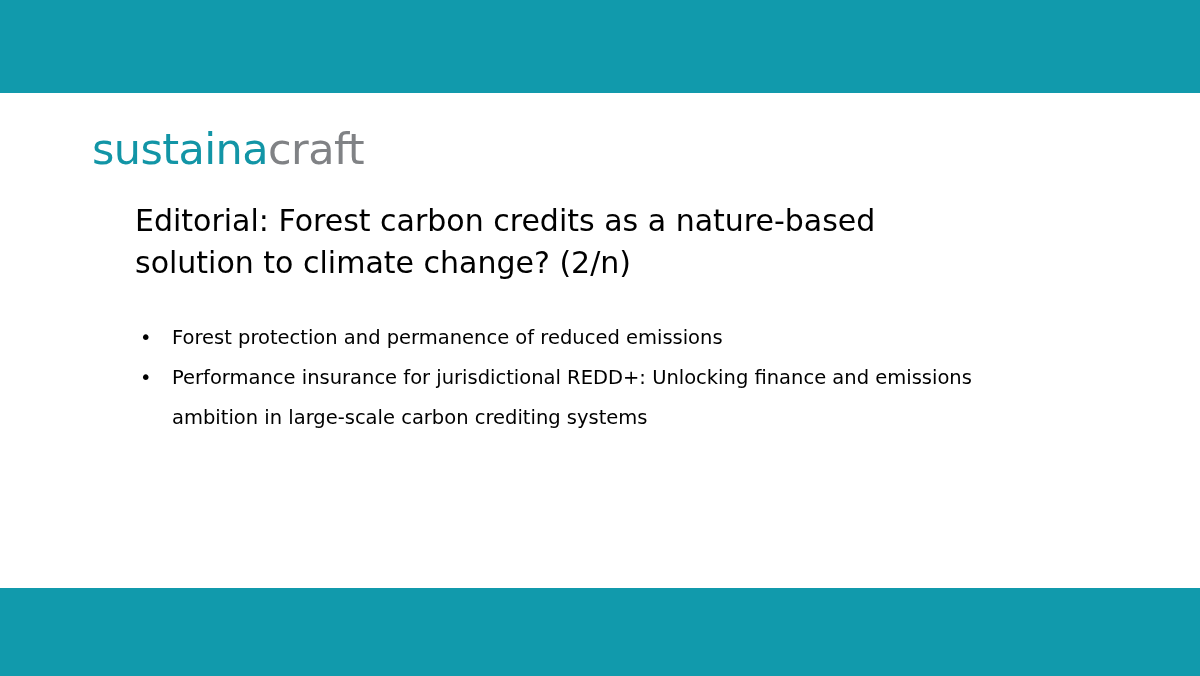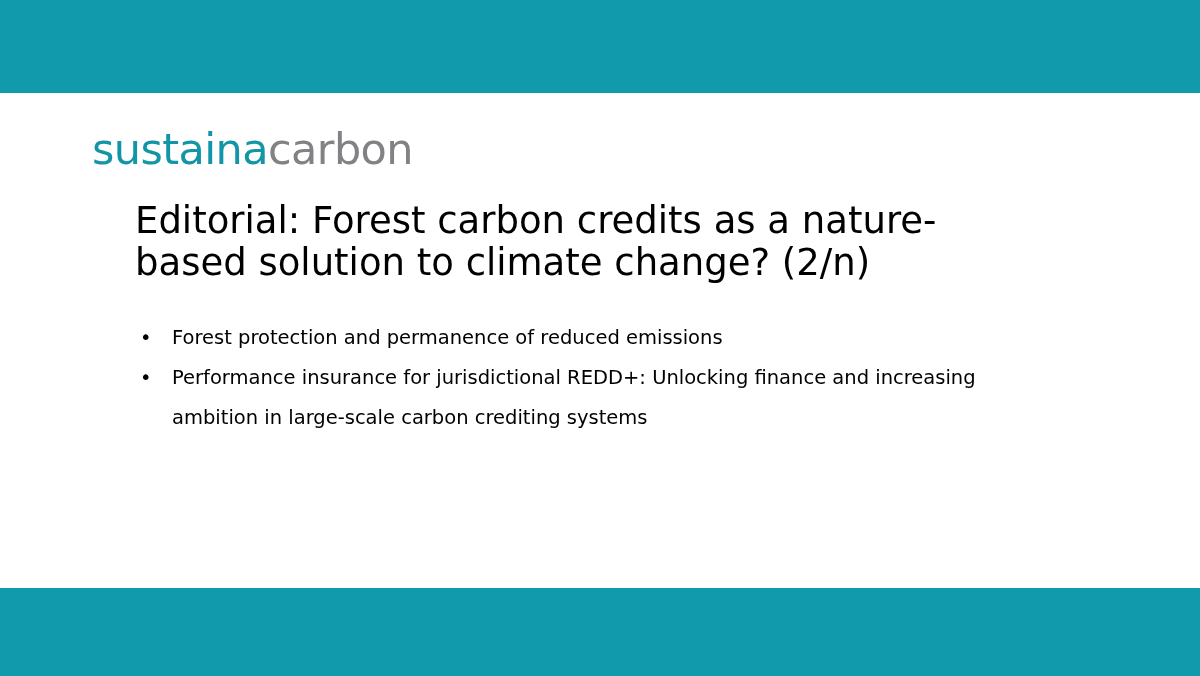--- a/index.html
+++ b/index.html
@@ -53,21 +53,21 @@
   }
   .logo-part-a { color: #1295a6; text-align: right; }
   .logo-part-b { color: #808285; }
 
   
   .title {
     position: absolute;
     left: 135px;
     top: 200px;
     width: 840px;
-    font-size: 37px;
+    font-size: 30px;
     line-height: 42px;
     font-weight: 400;
     color: #000000;
     letter-spacing: 0px;
   }
 
   
   .bullets {
     position: absolute;
     left: 135px;
@@ -100,31 +100,31 @@
   }
 </style>
 </head>
 <body>
 
 <div class="slide">
 
   <div class="banner banner-top"></div>
 
   <div class="logo">
-    <span class="logo-part-a">sustaina</span><span class="logo-part-b">carbon</span>
+    <span class="logo-part-a">sustaina</span><span class="logo-part-b">craft</span>
   </div>
 
   <div class="title">Editorial: Forest carbon credits as a nature-based solution to climate change? (2/n)</div>
 
   <ul class="bullets">
     <li class="bullet-item">
       <span class="bullet-marker">•</span>
       <span class="bullet-text">Forest protection and permanence of reduced emissions</span>
     </li>
     <li class="bullet-item">
       <span class="bullet-marker">•</span>
-      <span class="bullet-text">Performance insurance for jurisdictional REDD+: Unlocking finance and increasing ambition in large-scale carbon crediting systems</span>
+      <span class="bullet-text">Performance insurance for jurisdictional REDD+: Unlocking finance and emissions ambition in large-scale carbon crediting systems</span>
     </li>
   </ul>
 
   <div class="banner banner-bottom"></div>
 
 </div>
 
 </body></html>

